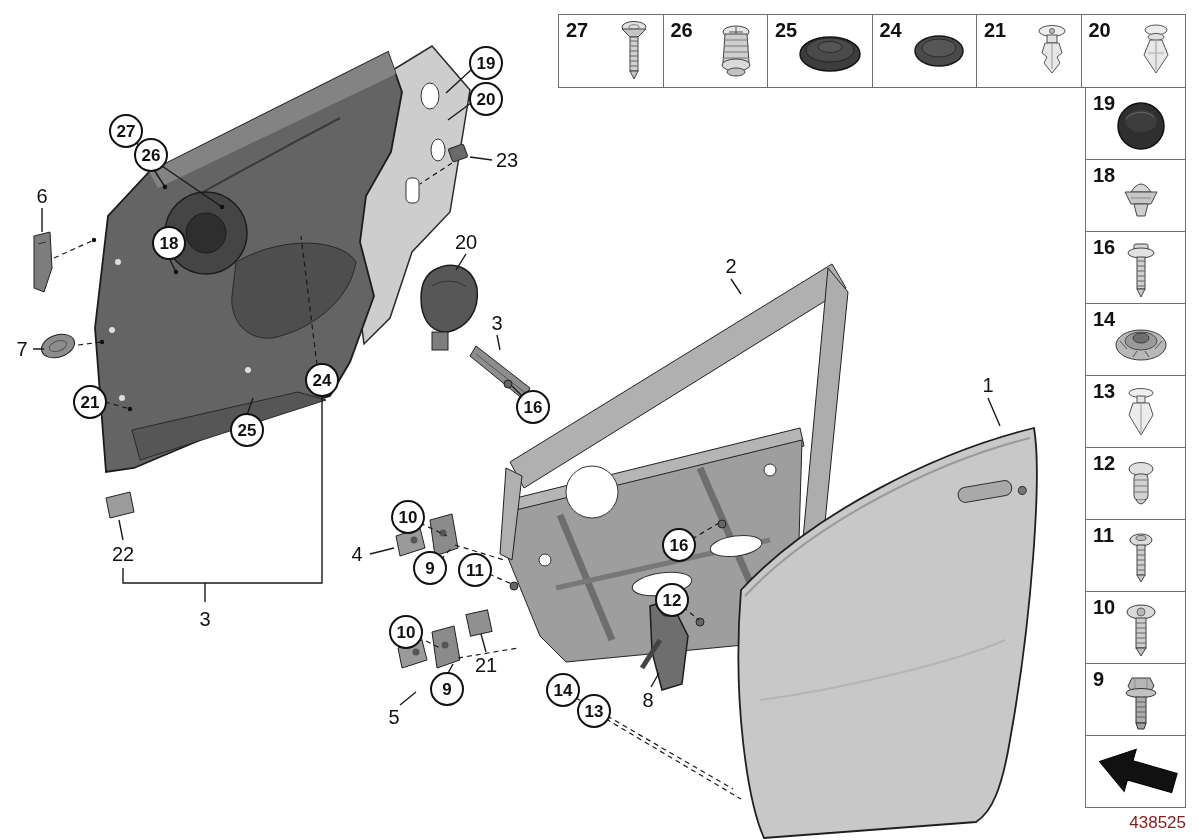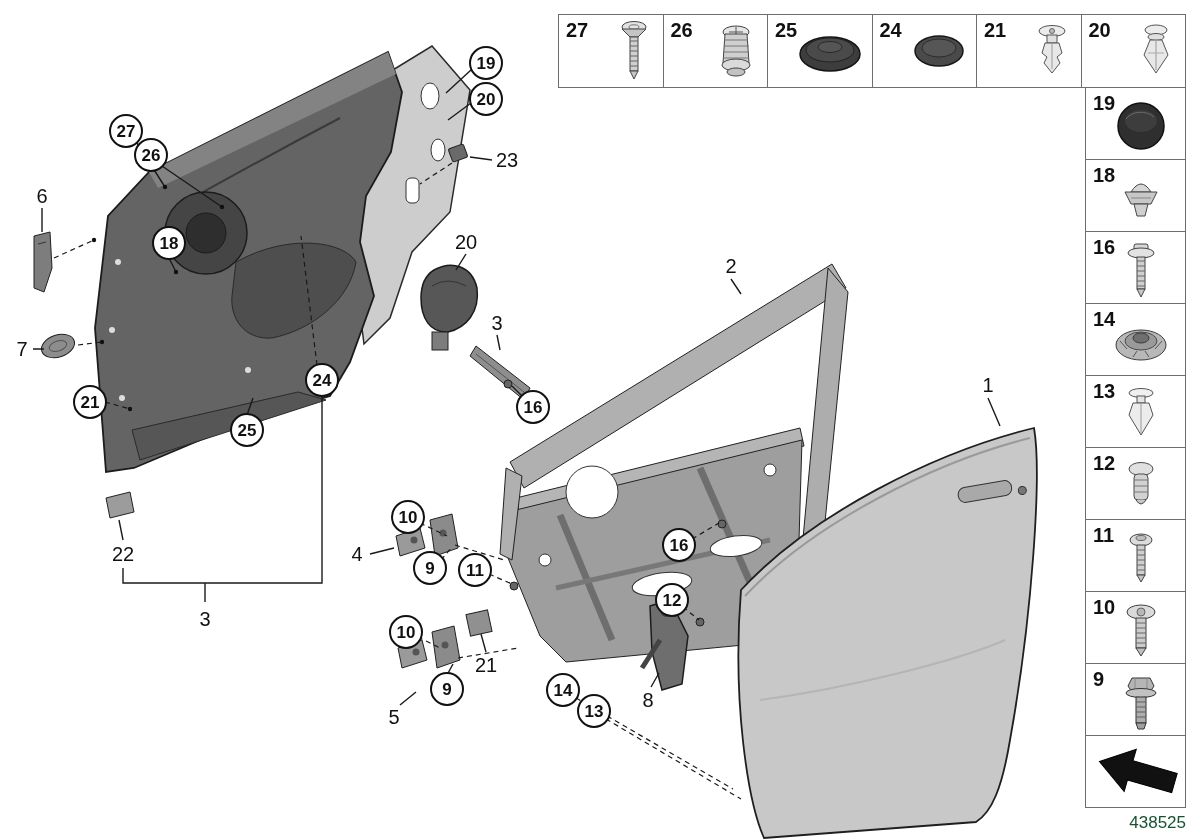--- a/index.html
+++ b/index.html
@@ -17,21 +17,21 @@
   .strip .cell{flex:1;position:relative;border-left:1px solid #6e6e6e;}
   .strip .cell:first-child{border-left:none;}
   .col{position:absolute;left:1085px;top:88px;width:101px;height:720px;display:flex;flex-direction:column;
        border:1px solid #6e6e6e;border-top:none;background:#fff;z-index:6;box-sizing:border-box;}
   .col .cell{flex:1;position:relative;border-top:1px solid #6e6e6e;}
   .col .cell:first-child{border-top:none;}
   .cell-num{position:absolute;left:7px;top:4px;font-weight:bold;font-size:20px;}
   .strip .cell-icon{position:absolute;right:9px;top:50%;transform:translateY(-50%);line-height:0;}
   .col .cell-icon{position:absolute;left:56%;top:53%;transform:translate(-50%,-50%);line-height:0;}
   .arrow-cell .cell-icon{left:50%;top:50%;}
-  .pn{position:absolute;right:14px;top:813px;font-size:17px;color:#14532d;z-index:6;}
+  .pn{position:absolute;right:14px;top:813px;font-size:17px;color:#7f1d1d;z-index:6;}
 </style>
 </head>
 <body>
 
 <div class="stage">
 
   <svg class="diagram-svg" width="1200" height="840" viewBox="0 0 1200 840">
 
     <g>
       <path d="M 352,95 L 432,46 L 470,90 L 450,212 L 412,252 L 390,318 L 364,344 L 352,250 Z" fill="#cdcdcd" stroke="#2a2a2a" stroke-width="1.5"></path>

